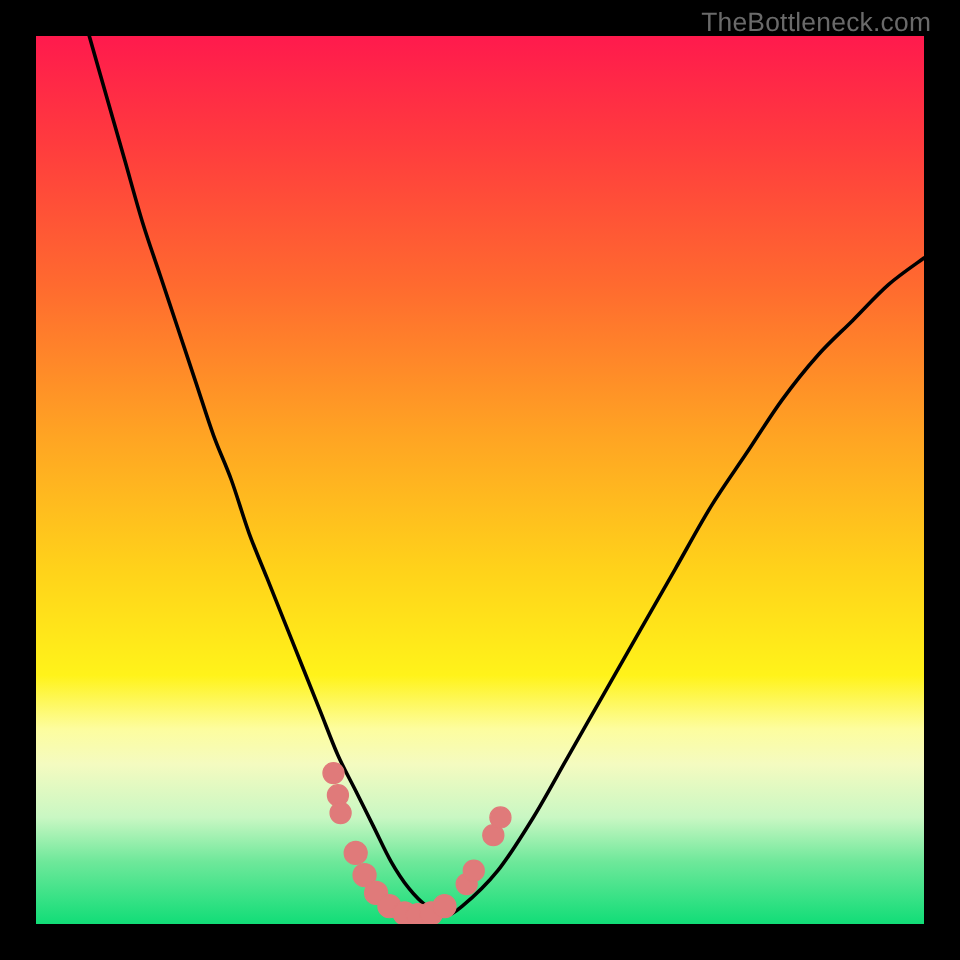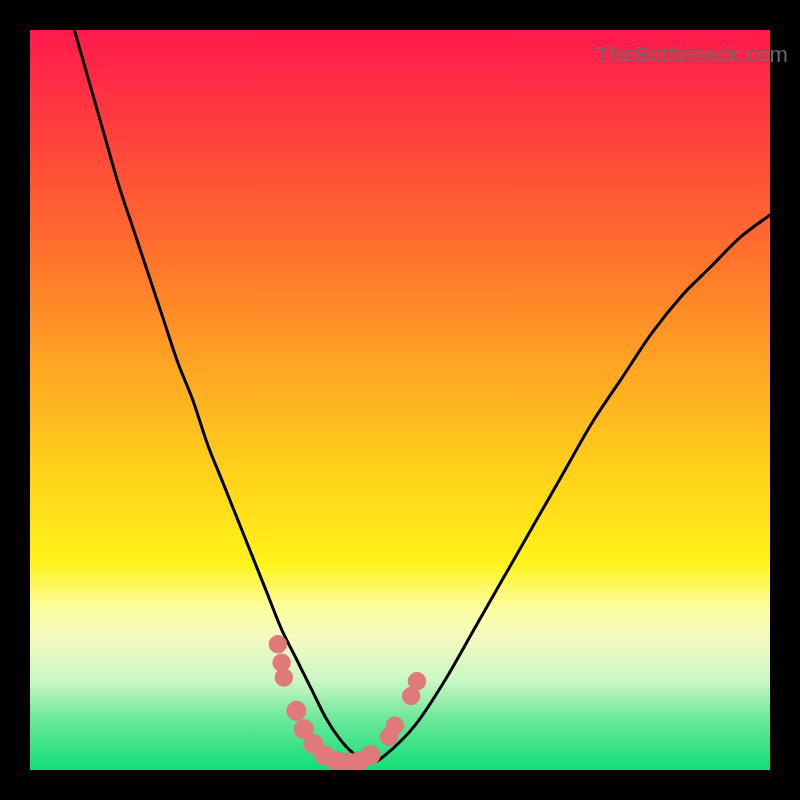--- a/index.html
+++ b/index.html
@@ -34,27 +34,26 @@
       #fdfd9e 78%,
       #f4fbc0 82%,
       #c9f7c3 88%,
       #6ee89a 93%,
       #11dd77 100%
     );
   }
   .watermark {
     position: absolute;
     top: 6px;
-    right: 12px;
+    right: 24px;
     font-family: Arial, Helvetica, sans-serif;
     font-size: 22px;
     color: #6a6a6a;
     letter-spacing: 0.2px;
     user-select: none;
-    margin-top: 36px;
   }
   svg.curve {
     position: absolute;
     top: 0;
     left: 0;
     width: 740px;
     height: 740px;
   }
 </style>
 </head>

